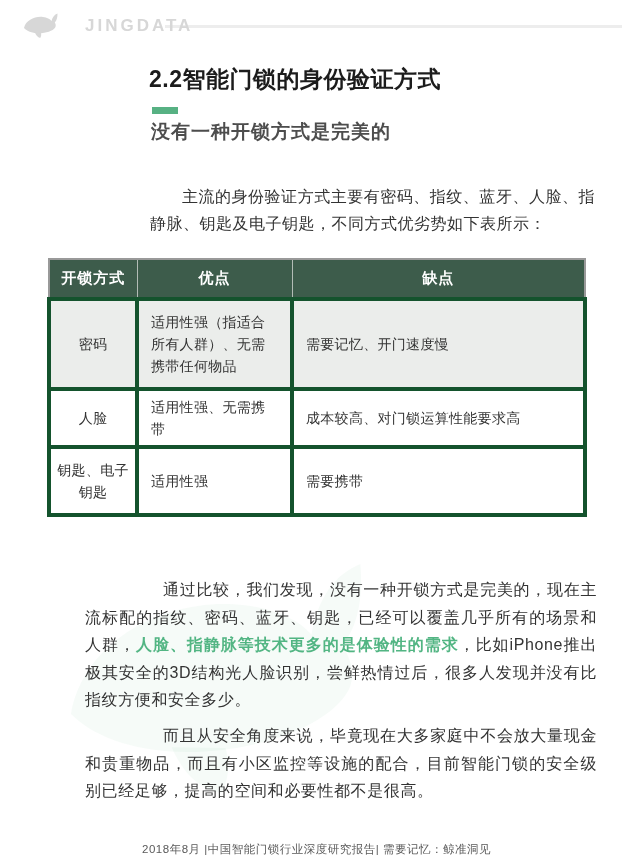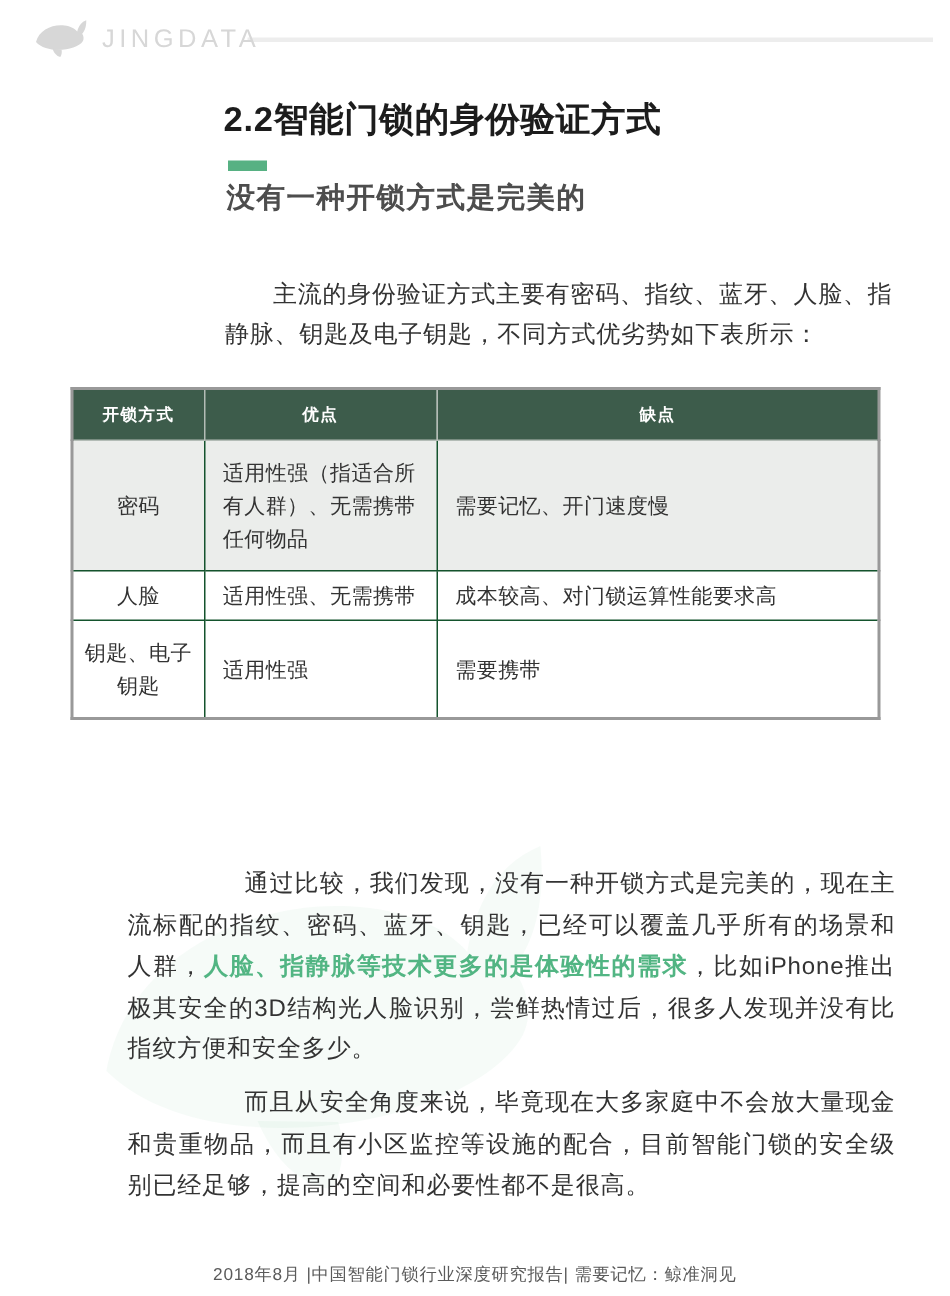--- a/index.html
+++ b/index.html
@@ -13,35 +13,35 @@
   html,body{width:633px;height:864px;}
   body{
     background:#ffffff;
     font-family:"Liberation Sans","DejaVu Sans",sans-serif;
     color:#333;
     position:relative;
     overflow:hidden;
   }
   .page-header{position:absolute;top:12px;left:22px;display:flex;align-items:center;z-index:2;}
   .logo-icon svg{display:block;}
-  .brand{color:var(--logo-gray);font-weight:400;font-size:17px;letter-spacing:3px;margin-left:6px;}
+  .brand{color:var(--logo-gray);font-weight:700;font-size:17px;letter-spacing:3px;margin-left:23px;}
   .header-line{position:absolute;top:25px;left:165px;width:457px;height:3px;background:#ededed;}
 
   .title{position:absolute;top:64px;left:149px;font-size:23px;font-weight:700;color:#1c1c1c;letter-spacing:.5px;z-index:2;text-align:right;}
   .dash{position:absolute;top:107px;left:152px;width:26px;height:7px;background:var(--accent);z-index:2;}
   .subtitle{position:absolute;top:119px;left:151px;font-size:19px;font-weight:700;color:#4d4d4d;letter-spacing:1px;z-index:2;}
 
   .intro{position:absolute;top:183px;left:150px;right:38px;font-size:16px;line-height:27px;
          text-align:justify;text-indent:2em;letter-spacing:.5px;z-index:2;}
 
   .table-wrap{position:absolute;top:258px;left:47px;width:540px;z-index:2;}
   table{width:100%;border-collapse:collapse;border:2px solid #999;background:#fff;}
-  th{background:var(--table-green);color:#fff;font-size:11px;font-weight:700;
+  th{background:var(--table-green);color:#fff;font-size:15px;font-weight:700;
      padding:9px 4px;border:1px solid #b3bcb6;letter-spacing:1px;}
-  td{border:1px solid #14532d;font-size:14px;line-height:22px;padding:5px 12px;color:#333;
+  td{border:4px solid #14532d;font-size:14px;line-height:22px;padding:5px 12px;color:#333;
      letter-spacing:.3px;}
   td.method-cell{text-align:center;font-weight:400;padding:5px 6px;}
   tr.alt{background:var(--alt-row);}
   tr.tall td{padding-top:10px;padding-bottom:10px;}
 
   .para{position:absolute;left:85px;right:36px;font-size:16px;line-height:27.5px;
         text-align:justify;text-indent:78px;letter-spacing:.6px;z-index:2;}
   #para2{top:576px;}
   #para3{top:722px;}
   .highlight{color:var(--green-text);font-weight:700;}

